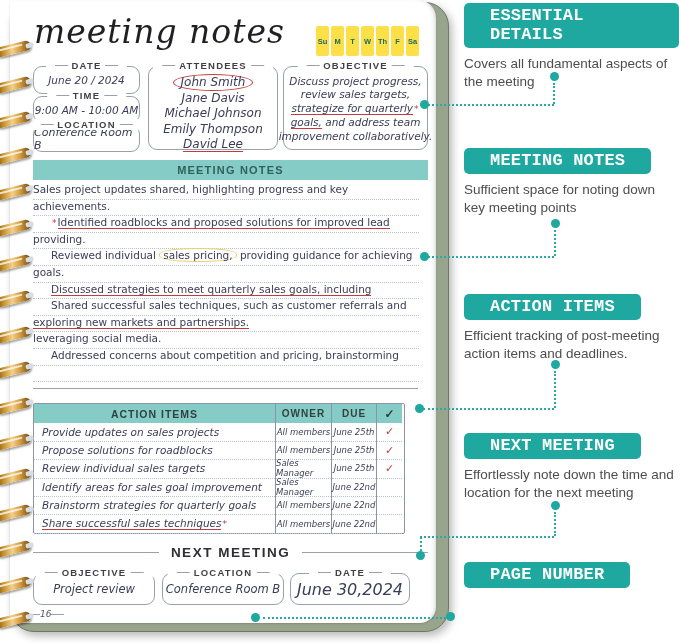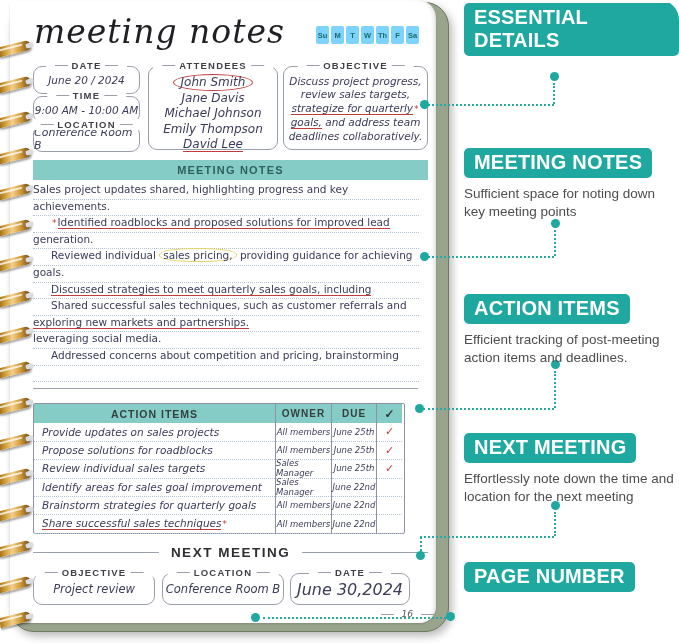--- a/index.html
+++ b/index.html
@@ -1,37 +1,37 @@
 <!DOCTYPE html>
 <html><head>
 <meta charset="utf-8">
 <style>
   html,body{margin:0;padding:0;background:#fff;}
   .canvas{position:relative;width:679px;height:643px;background:#fff;overflow:hidden;
-          font-family:"Liberation Sans",sans-serif;border-radius:20px;}
+          font-family:"Liberation Sans",sans-serif;}
   
   .cover{position:absolute;left:10px;top:2px;width:437px;height:628px;border-radius:24px;
          background:#99a48d;border:1px solid #6f7a62;box-shadow:3px 4px 8px rgba(0,0,0,.28);z-index:1;}
   .page{position:absolute;left:10px;top:0;width:426px;height:623px;background:#ffffff;
         border-radius:4px 18px 16px 4px;z-index:2;
         box-shadow:inset -4px 0 5px -3px rgba(0,0,0,.18), 0 1px 2px rgba(0,0,0,.15);}
   
   .coil{position:absolute;left:-5px;width:36px;height:10px;border-radius:6px;z-index:3;
         background:linear-gradient(100deg,#6d4a16 0%,#c9952f 25%,#f3cf8b 48%,#d29a3a 70%,#5f3f12 100%);
         transform:rotate(-14deg);box-shadow:1px 2px 2px rgba(0,0,0,.35);}
   .coil::before{content:"";position:absolute;left:4px;top:2px;width:24px;height:2px;border-radius:2px;
         background:rgba(255,255,255,.75);}
   .coil::after{content:"";position:absolute;right:-3px;top:3px;width:8px;height:5px;border-radius:2px;
         background:#d9dce0;}
   
   .title{position:absolute;left:24px;top:12px;font-family:"DejaVu Serif",serif;font-style:italic;
          font-size:33px;color:#1f1f24;letter-spacing:1px;}
   
   .week{position:absolute;left:306px;top:26px;display:flex;gap:2px;}
-  .wb{width:13px;height:18px;background:#7dd3fc;color:#1b6b66;border-radius:2px;font-size:7.5px;
+  .wb{width:13px;height:30px;background:#fde047;color:#1b6b66;border-radius:2px;font-size:7.5px;
       font-weight:bold;display:flex;align-items:center;justify-content:center;}
   
   .fgroup{position:absolute;border:1px solid #9aa0ab;border-radius:9px;display:flex;
           align-items:center;justify-content:center;background:#fff;}
   .fgroup.col{flex-direction:column;justify-content:flex-start;padding-top:8px;box-sizing:border-box;}
   .flabel{position:absolute;top:-7px;left:50%;transform:translateX(-50%);background:#fff;padding:0 5px;
           font-size:9.5px;font-weight:600;letter-spacing:1.2px;color:#3f3f46;white-space:nowrap;}
   .flabel::before,.flabel::after{content:"";display:inline-block;width:13px;height:1px;background:#9aa0ab;
           vertical-align:3px;margin:0 4px;}
   .hand{font-family:"DejaVu Sans",sans-serif;font-style:italic;color:#3b3b5a;}
@@ -65,32 +65,32 @@
   .td.item .inner{padding-left:8px;}
   .td.small{font-size:8.5px;}
   .td.small .inner,.td.chk .inner{justify-content:center;}
   .bl{border-left:1px solid #8d93a0;}
   .chkmark{color:#c23b3b;font-size:11px;font-style:normal;}
   .thchk{font-size:12px;color:#2d3a39;font-weight:bold;letter-spacing:0;}
   
   .nm-head{position:absolute;left:23px;top:545px;width:395px;display:flex;align-items:center;}
   .nm-head .line{flex:1;height:1px;background:#9aa0ad;}
   .nm-head .t{margin:0 12px;font-size:13.5px;font-weight:bold;letter-spacing:1.5px;color:#2e2e33;}
-  .pagenum{position:absolute;left:29px;top:609px;width:395px;display:flex;align-items:center;
-           justify-content:flex-end;gap:8px;}
+  .pagenum{position:absolute;left:17px;top:609px;width:395px;display:flex;align-items:center;
+           justify-content:flex-start;}
   .pagenum .dash{width:13px;height:1px;background:#9aa0ad;}
   .pagenum .n{font-family:"DejaVu Sans",sans-serif;font-style:italic;font-size:9px;color:#55555f;}
   
   .dot{position:absolute;width:9px;height:9px;border-radius:50%;background:#1ea89f;z-index:4;}
   .vline{position:absolute;width:0;border-left:2px dotted #2aa9a2;z-index:4;}
   .hline{position:absolute;height:0;border-top:2px dotted #2aa9a2;z-index:4;}
   
   .callout{position:absolute;left:464px;width:215px;z-index:4;}
-  .badge{display:inline-block;background:#1ea89f;color:#fff;font-weight:bold;font-size:20px;
-         padding:3px 10px 4px;border-radius:5px;letter-spacing:.2px;}
+  .badge{display:inline-block;background:#1ea89f;color:#fff;font-weight:bold;font-size:17px;
+         padding:3px 26px 4px;border-radius:5px;letter-spacing:.2px;font-family:Liberation Mono, monospace;}
   .ctext{margin-top:7px;font-size:13.5px;line-height:1.35;color:#4d4d4d;}
 </style>
 </head>
 <body>
 
 <div class="canvas">
 
   <div class="cover"></div>
 
   <div class="page">
@@ -129,30 +129,30 @@
         </div>
     </div>
 
     <div class="fgroup col" style="left:273px;top:66px;width:145px;height:84px">
       <span class="flabel">OBJECTIVE</span>
       <div id="objective" class="hand">
           <div class="oline"><span>Discuss project progress,</span></div>
           <div class="oline"><span>review sales targets,</span></div>
           <div class="oline"><span class="ured">strategize for quarterly</span><span class="rmark">*</span></div>
           <div class="oline"><span class="ured">goals,</span><span> and address team</span></div>
-          <div class="oline"><span>deadlines collaboratively.</span></div>
+          <div class="oline"><span>improvement collaboratively.</span></div>
         </div>
     </div>
 
     <div class="strip">MEETING NOTES</div>
     <div class="notes" id="notes">
         <div class="nline"><span>Sales project updates shared, highlighting progress and key</span></div>
         <div class="nline"><span>achievements.</span></div>
         <div class="nline ind"><span class="rmark">*</span><span class="ured">Identified roadblocks and proposed solutions for improved lead</span></div>
-        <div class="nline"><span>generation.</span></div>
+        <div class="nline"><span>providing.</span></div>
         <div class="nline ind"><span>Reviewed individual </span><span class="hl">sales pricing,</span><span> providing guidance for achieving</span></div>
         <div class="nline"><span>goals.</span></div>
         <div class="nline ind"><span class="ured">Discussed strategies to meet quarterly sales goals, including</span></div>
         <div class="nline ind"><span>Shared successful sales techniques, such as customer referrals and</span></div>
         <div class="nline"><span class="ured">exploring new markets and partnerships.</span></div>
         <div class="nline"><span>leveraging social media.</span></div>
         <div class="nline ind"><span>Addressed concerns about competition and pricing, brainstorming</span></div>
         <div class="nline"><span></span></div>
       </div>
     <div class="divider"></div>
@@ -325,19 +325,19 @@
     <div class="vline" style="left:420px;top:537px;height:14px"></div>
     <div class="dot" style="left:416px;top:551px"></div>
   </div>
   <div>
     <div class="dot" style="left:251px;top:613px"></div>
     <div class="hline" style="left:263px;top:617px;width:183px"></div>
     <div class="dot" style="left:446px;top:612px"></div>
   </div>
 
   <div id="callouts">
-      <div class="callout" style="top: 3px;"><div class="badge">ESSENTIAL DETAILS</div></div>
+      <div class="callout" style="top: 3px;"><div class="badge">ESSENTIAL DETAILS</div><div class="ctext">Covers all fundamental aspects of the meeting</div></div>
       <div class="callout" style="top: 148px;"><div class="badge">MEETING NOTES</div><div class="ctext">Sufficient space for noting down key meeting points</div></div>
       <div class="callout" style="top: 294px;"><div class="badge">ACTION ITEMS</div><div class="ctext">Efficient tracking of post-meeting action items and deadlines.</div></div>
       <div class="callout" style="top: 433px;"><div class="badge">NEXT MEETING</div><div class="ctext">Effortlessly note down the time and location for the next meeting</div></div>
       <div class="callout" style="top: 562px;"><div class="badge">PAGE NUMBER</div></div>
     </div>
 </div>
 
 </body></html>

